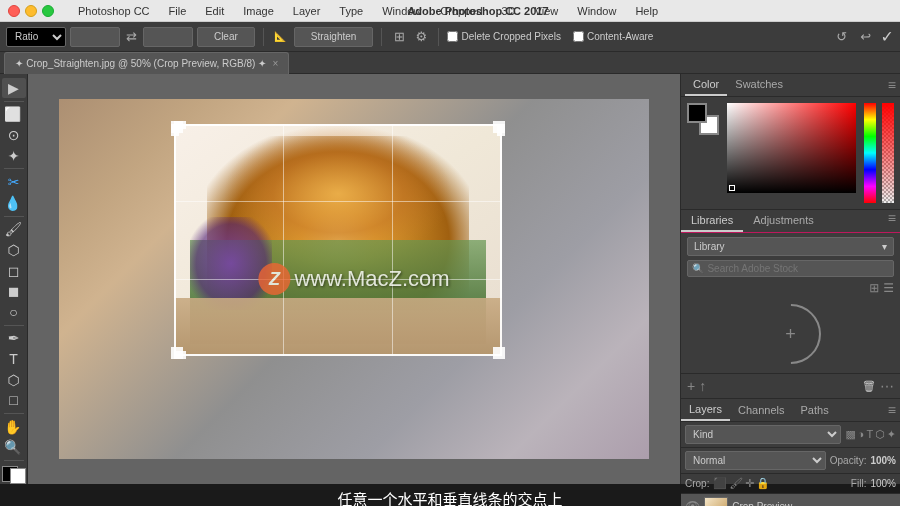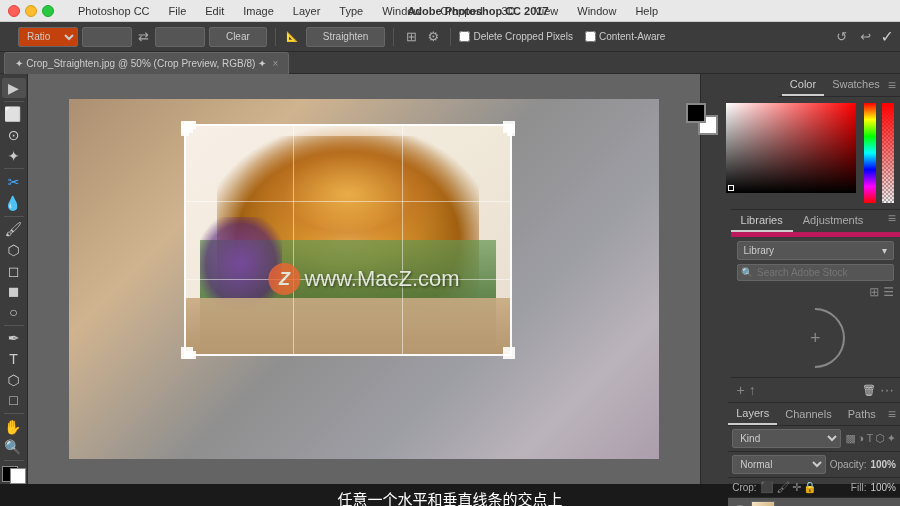--- a/index.html
+++ b/index.html
@@ -50,29 +50,28 @@
     .toolbar {
       height: 30px;
       background: #3c3c3c;
       display: flex;
       align-items: center;
       padding: 0 6px;
       gap: 4px;
       border-bottom: 1px solid #2a2a2a;
     }
     .toolbar-select {
-      background: #c2410c;
+      background: #000000;
       border: 1px solid #666;
       color: #ccc;
       font-size: 10px;
       padding: 2px 4px;
       border-radius: 2px;
       height: 20px;
       min-width: 60px;
-      margin-left: 12px;
     }
     .toolbar-input {
       background: #555;
       border: 1px solid #666;
       color: #ccc;
       font-size: 10px;
       padding: 2px 4px;
       height: 20px;
       width: 50px;
       border-radius: 2px;
@@ -195,26 +194,25 @@
     }
     .watermark-text {
       color: white;
       font-size: 22px;
       font-weight: 500;
       text-shadow: 1px 1px 3px rgba(0,0,0,0.7);
     }
 
     
     .right-panel {
-      width: 200px;
+      width: 220px;
       background: #3c3c3c;
       border-left: 1px solid #2a2a2a;
       display: flex;
       flex-direction: column;
-      align-items: flex-end;
     }
     .panel-tabs {
       display: flex;
       align-items: center;
       background: #3c3c3c;
       border-bottom: 1px solid #2a2a2a;
       padding: 0 4px;
     }
     .panel-tab {
       padding: 4px 8px;
@@ -248,21 +246,21 @@
       width: 12px; height: 100px;
       background: linear-gradient(to bottom, rgba(255,0,0,1), rgba(255,0,0,0));
       cursor: pointer; margin-left: 2px;
     }
 
     
     .libraries-panel {
       border-top: 1px solid #2a2a2a;
     }
     .lib-tabs {
-      display: flex; background: #3c3c3c; border-bottom: 5px solid #be185d;
+      display: flex; background: #3c3c3c; border-bottom: 1px solid #be185d;
     }
     .lib-tab {
       padding: 4px 10px; font-size: 11px; color: #aaa; cursor: pointer;
     }
     .lib-tab.active { color: #ccc; border-bottom: 2px solid #ccc; }
     .lib-content { padding: 4px 6px; }
     .lib-dropdown {
       display: flex; align-items: center; justify-content: space-between;
       background: #555; border: 1px solid #666; padding: 3px 6px;
       font-size: 10px; color: #ccc; border-radius: 2px; cursor: pointer;

